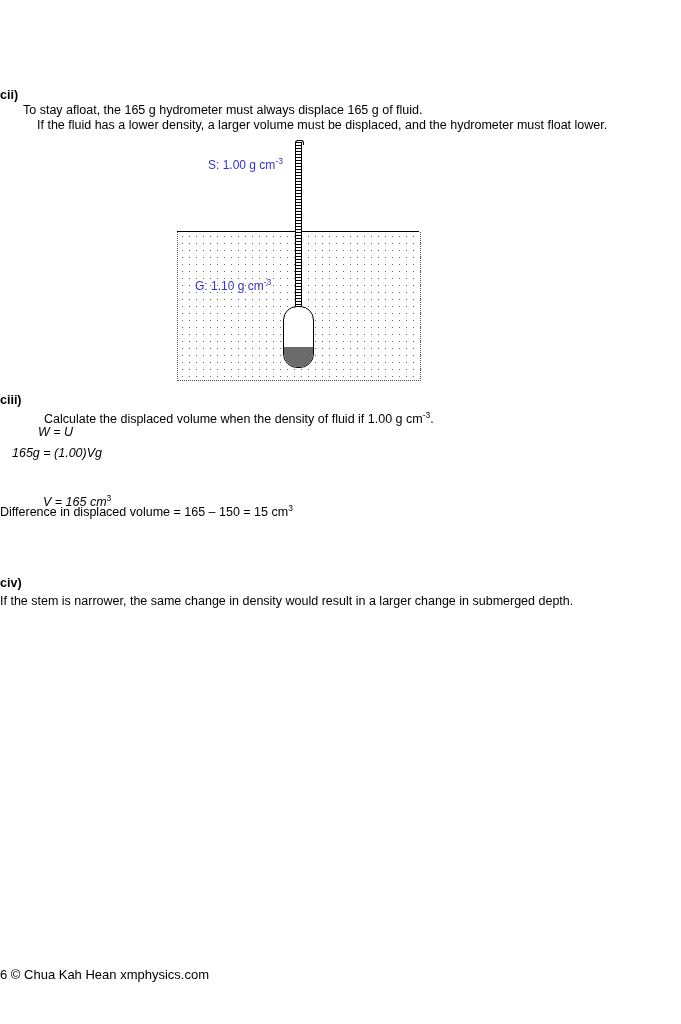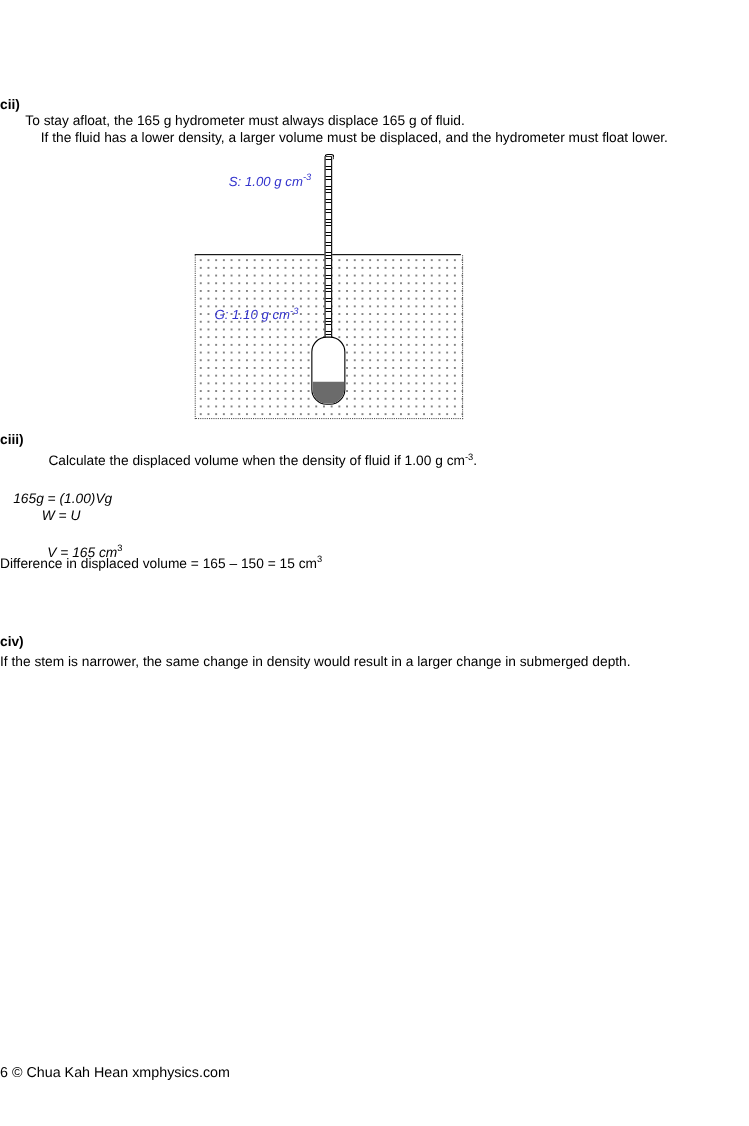--- a/index.html
+++ b/index.html
@@ -44,21 +44,20 @@
   #sec-cii-line1 { top: 103px; padding-left: 23px; }
   #sec-cii-line2 { top: 118px; padding-left: 37px; }
 
   
   #figure {
     position: absolute;
     left: 170px;
     top: 138px;
     width: 260px;
     height: 248px;
-    font-style: italic;
   }
   #fluid-box {
     position: absolute;
     left: 7px;
     top: 94px;
     width: 242px;
     height: 148px;
     border-left: 1px dotted #555;
     border-right: 1px dotted #555;
     border-bottom: 1px dotted #555;
@@ -128,21 +127,21 @@
 
   
   #sec-ciii-label { top: 393px; }
   #sec-ciii-line1 { top: 408px; padding-left: 44px; }
   .eq {
     position: absolute;
     font-size: 12.5px;
     line-height: 15px;
     white-space: nowrap;
   }
-  #eq-wu   { left: 38px;  top: 425px; margin-top: 37px; }
+  #eq-wu   { left: 38px;  top: 425px; }
   #eq-165  { left: 12px;  top: 446px; }
   #eq-v    { left: 43px;  top: 491px; }
   #eq-diff { left: 0px;   top: 501px; }
   #eq-len  { left: 0px;   top: 533px; }
 
   
   #sec-civ-label { top: 576px; }
   #sec-civ-line1 { top: 594px; }
 
   

